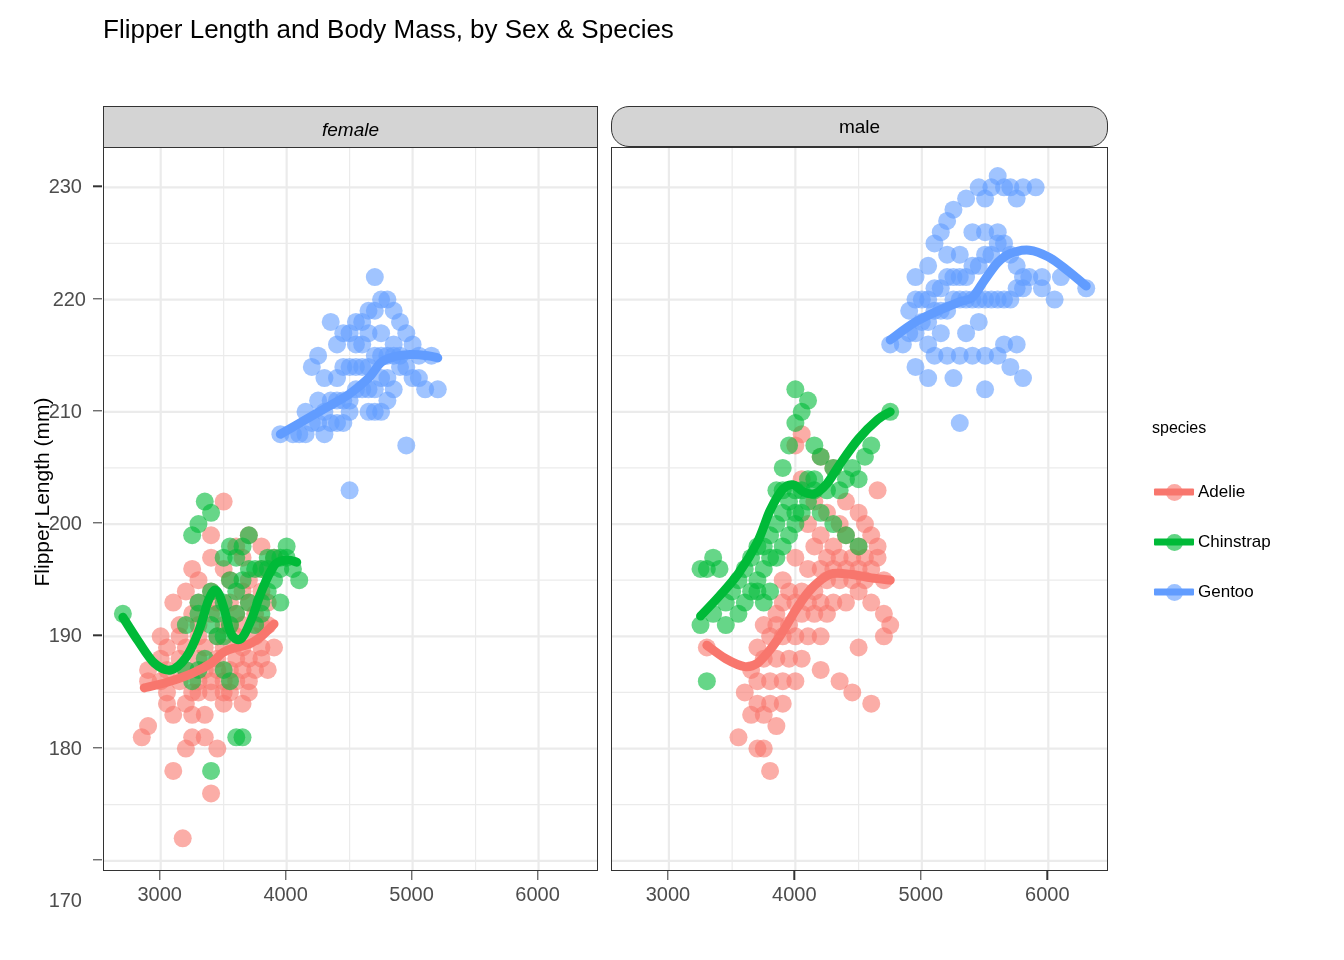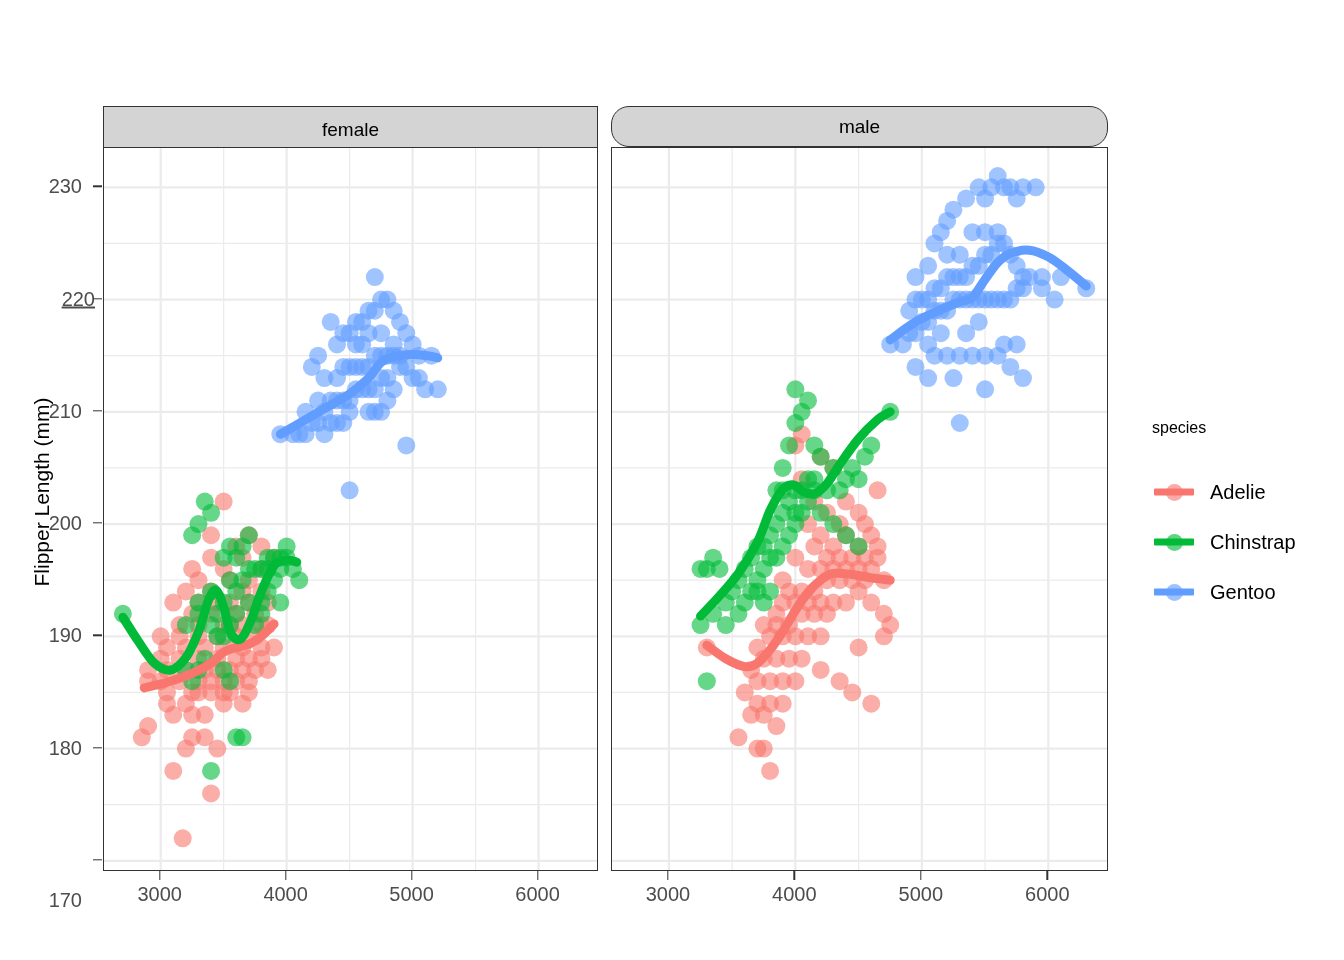--- a/index.html
+++ b/index.html
@@ -139,52 +139,53 @@
     left: 50%;
     top: 50%;
     width: 17px;
     height: 17px;
     margin-left: -8.5px;
     margin-top: -8.5px;
     border-radius: 50%;
     opacity: 0.62;
   }
   .legend-label {
-    font-size: 20px;
+    font-size: 17px;
     color: #000;
-    margin-left: 14px;
+    margin-left: 2px;
     white-space: nowrap;
   }
   svg.layer {
     position: absolute;
     left: 0;
     top: 0;
     overflow: visible;
   }
 </style>
 </head>
 <body>
 
 <div id="root">
 
+  <div class="title">Flipper Length and Body Mass, by Sex &amp; Species</div>
 
   <div class="ylab">Flipper Length (mm)</div>
 
   <div id="y-axis">
       <div class="ytick-label" style="top: 859.775px; left: 20px; margin-top: 40px;">170</div>
       <div class="ytick-mark" style="top: 859.775px;"></div>
       <div class="ytick-label" style="top: 747.527px; left: 20px;">180</div>
       <div class="ytick-mark" style="top: 747.527px;"></div>
       <div class="ytick-label" style="top: 635.279px; left: 20px;">190</div>
       <div class="ytick-mark" style="top: 635.279px;"></div>
       <div class="ytick-label" style="top: 523.031px; left: 20px;">200</div>
       <div class="ytick-mark" style="top: 523.031px;"></div>
       <div class="ytick-label" style="top: 410.783px; left: 20px;">210</div>
       <div class="ytick-mark" style="top: 410.783px;"></div>
-      <div class="ytick-label" style="top: 298.535px; left: 33px; text-decoration: underline;">220</div>
+      <div class="ytick-label" style="top: 298.535px; left: 24px;">220</div>
       <div class="ytick-mark" style="top: 298.535px;"></div>
       <div class="ytick-label" style="top: 186.287px; left: 20px;">230</div>
       <div class="ytick-mark" style="top: 186.287px;"></div>
     </div>
   <div id="x-axis">
       <div class="xtick-label" style="left: 159.679px; top: 883px;">3000</div>
       <div class="xtick-mark" style="left: 159.679px; top: 871px;"></div>
       <div class="xtick-label" style="left: 285.634px; top: 883px;">4000</div>
       <div class="xtick-mark" style="left: 285.634px; top: 871px;"></div>
       <div class="xtick-label" style="left: 411.588px; top: 883px;">5000</div>
@@ -195,21 +196,21 @@
       <div class="xtick-mark" style="left: 667.908px; top: 871px;"></div>
       <div class="xtick-label" style="left: 794.372px; top: 883px;">4000</div>
       <div class="xtick-mark" style="left: 794.372px; top: 871px;"></div>
       <div class="xtick-label" style="left: 920.835px; top: 883px;">5000</div>
       <div class="xtick-mark" style="left: 920.835px; top: 871px;"></div>
       <div class="xtick-label" style="left: 1047.3px; top: 883px;">6000</div>
       <div class="xtick-mark" style="left: 1047.3px; top: 871px;"></div>
     </div>
 
   <div id="strips">
-      <div class="strip" style="left: 103px; top: 106px; width: 495px; height: 48px;">
+      <div class="strip" style="left: 103px; top: 106px; width: 495px; height: 48px; font-style: italic;">
         <span>female</span>
       </div>
       <div class="strip" style="left: 611px; top: 106px; width: 497px; height: 41px; border-radius: 18px;">
         <span>male</span>
       </div>
     </div>
   <div id="panels">
       <div class="panel" style="left: 103px; top: 147px; width: 495px; height: 724px;">
         <svg class="layer" width="495" height="724">
           <line x1="-6.297709923664115" y1="0" x2="-6.297709923664115" y2="724" stroke="#ebebeb" stroke-width="1.2"></line>

